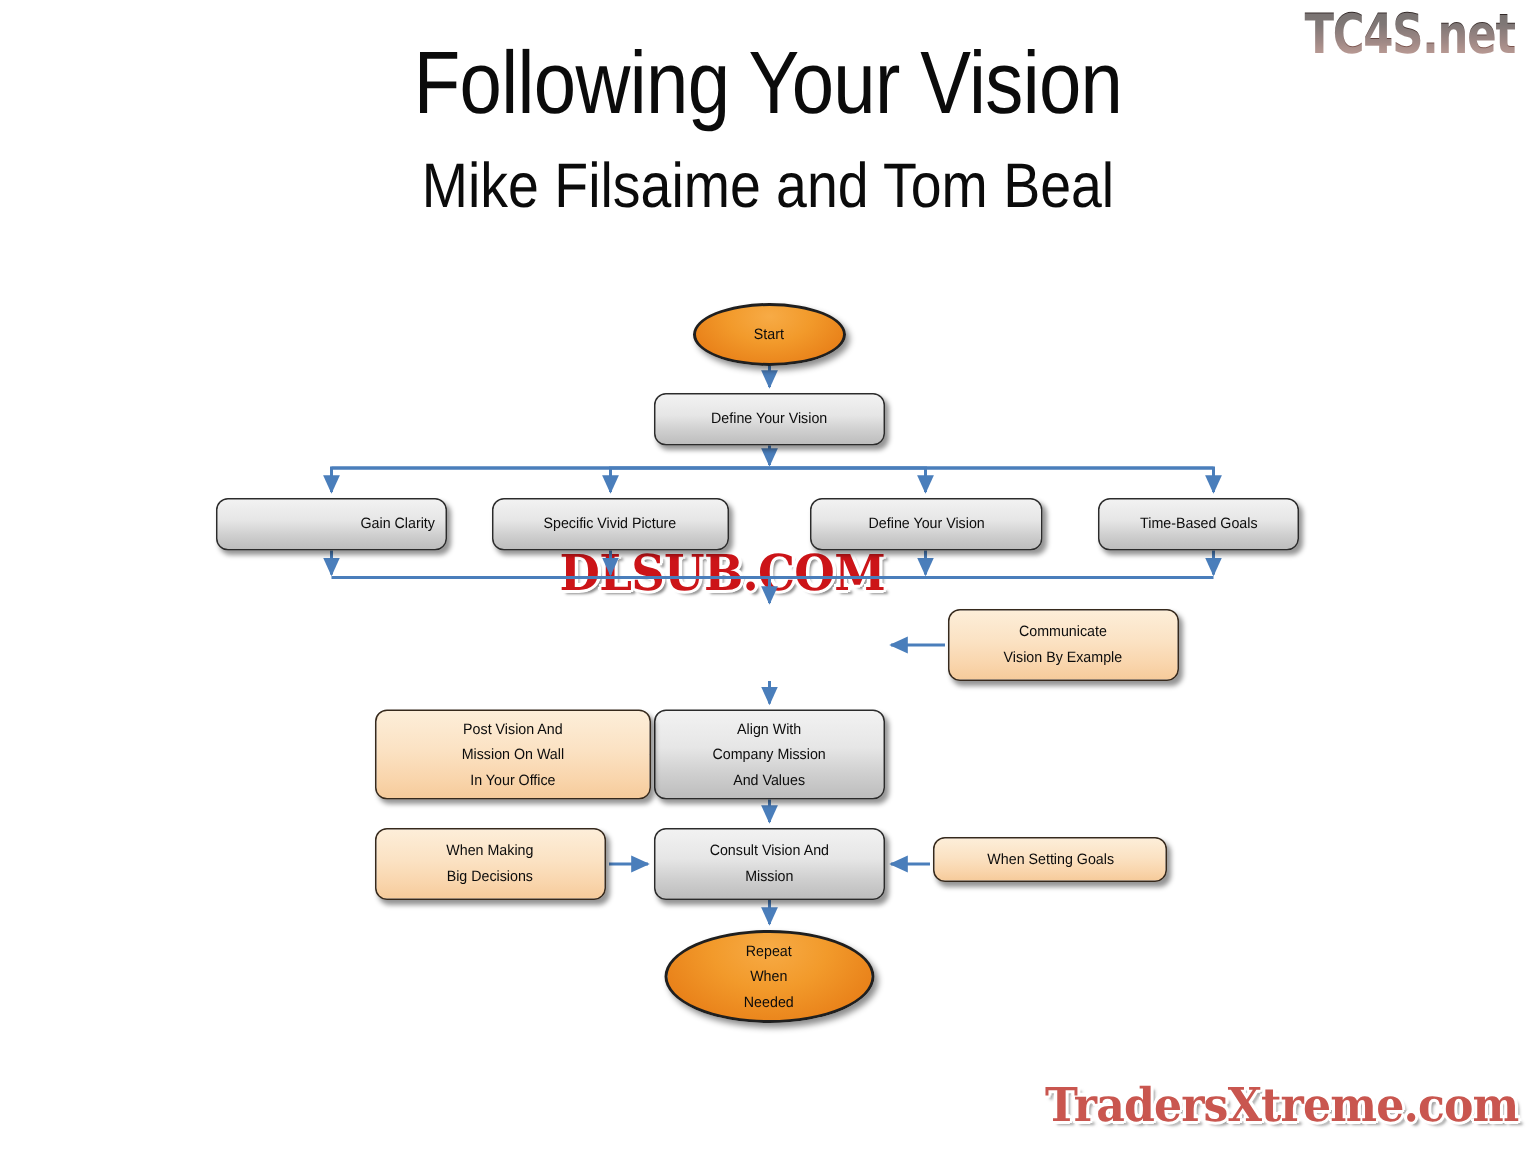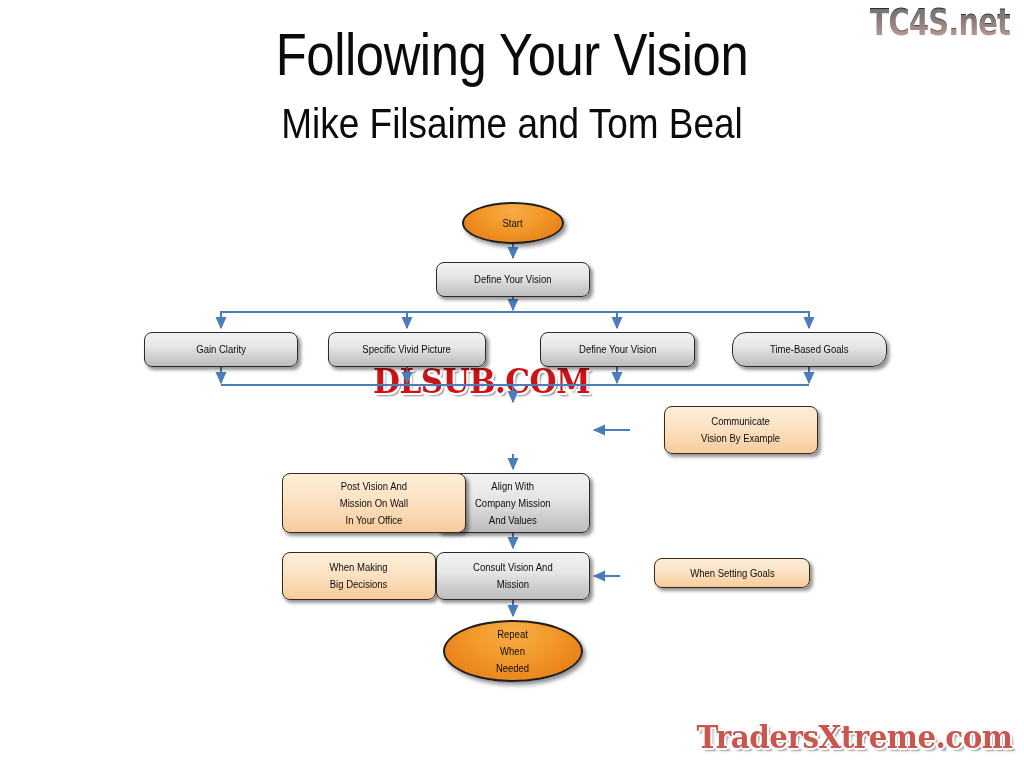--- a/index.html
+++ b/index.html
@@ -131,21 +131,20 @@
     border-radius: 8px;
     border: 1.6px solid #2b2b2b;
     box-shadow: 2.5px 3px 3.5px rgba(0,0,0,0.42);
   }
   .box.gray {
     background: linear-gradient(180deg, #f2f2f2 0%, #e6e6e6 42%, #cfcfcf 72%, #bdbdbd 100%);
   }
   .box.peach {
     background: linear-gradient(180deg, #fdeed9 0%, #fbe2c3 45%, #f9d5ac 78%, #f6cb9b 100%);
     border-color: #36291c;
-    margin-left: 32px;
   }
   .ellipse {
     border-radius: 50%;
     border: 2px solid #1f1f1f;
     background: radial-gradient(ellipse at 50% 18%, #f7ab46 0%, #f29a2b 40%, #e9821a 78%, #de7712 100%);
     box-shadow: 2.5px 3px 4px rgba(0,0,0,0.45);
   }
 </style>
 </head>
 <body>
@@ -198,33 +197,33 @@
   </svg>
 
   <div class="node ellipse" style="left:462px; top:202px; width:102px; height:42px;">
     <span class="lbl">Start</span>
   </div>
 
   <div class="node box gray" style="left:436px; top:262px; width:154px; height:35px;">
     <span class="lbl">Define Your Vision</span>
   </div>
 
-  <div class="node box gray" style="left:144px; top:332px; width:154px; height:35px;">
+  <div class="node box gray" style="left:144px; top:332px; width:154px; height:35px;justify-content:flex-end;">
     <span class="lbl">Gain Clarity</span>
   </div>
 
   <div class="node box gray" style="left:328px; top:332px; width:158px; height:35px;">
     <span class="lbl">Specific Vivid Picture</span>
   </div>
 
   <div class="node box gray" style="left:540px; top:332px; width:155px; height:35px;">
     <span class="lbl">Define Your Vision</span>
   </div>
 
-  <div class="node box gray" style="left:732px; top:332px; width:155px; height:35px;border-radius:14px;">
+  <div class="node box gray" style="left:732px; top:332px; width:134px; height:35px;">
     <span class="lbl">Time-Based Goals</span>
   </div>
 
 
   <div class="node box peach" style="left:632px; top:406px; width:154px; height:48px;">
     <span class="lbl">Communicate<br>Vision By Example</span>
   </div>
 
   <div class="node box gray" style="left:436px; top:473px; width:154px; height:60px;">
     <span class="lbl">Align With<br>Company Mission<br>And Values</span>

